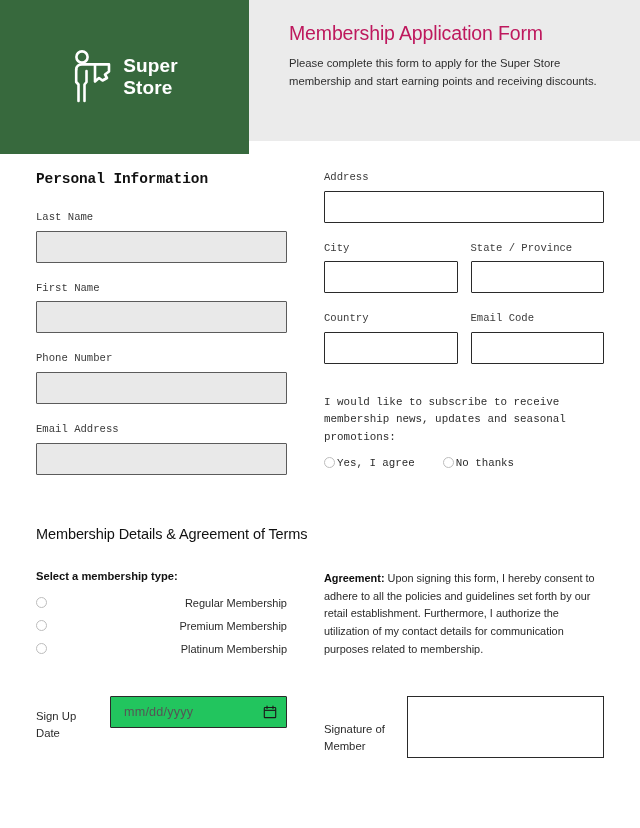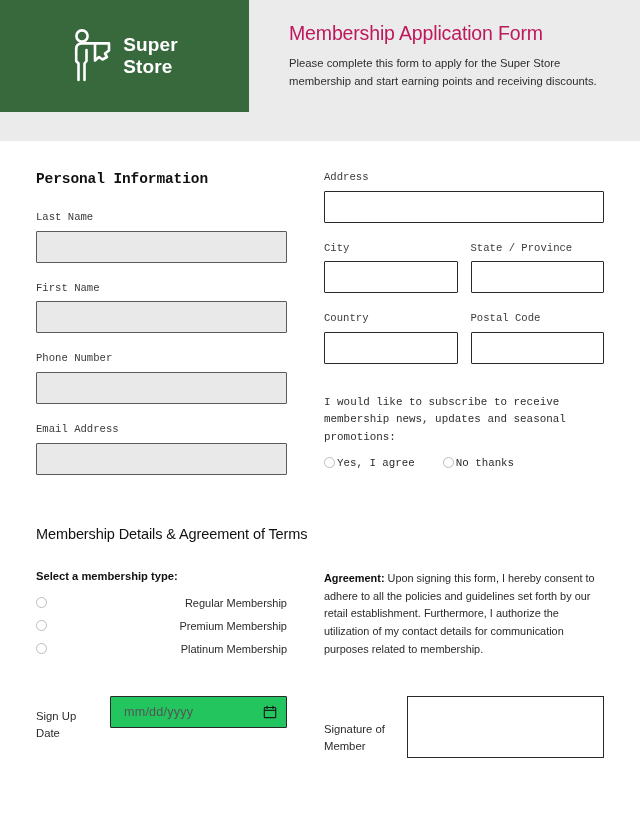--- a/index.html
+++ b/index.html
@@ -18,21 +18,21 @@
 
   
   .header {
     display: flex;
     width: 640px;
     height: 141px;
     background: #ebebeb;
   }
   .brand-block {
     width: 249px;
-    height: 112px;
+    height: 154px;
     background: #37693d;
     display: flex;
     align-items: center;
     justify-content: center;
     gap: 10px;
     flex: 0 0 249px;
   }
   .brand-logo-icon {
     width: 42px;
     height: 56px;
@@ -309,21 +309,21 @@
           <div class="input-box plain"></div>
         </div>
       </div>
 
       <div class="row2">
         <div class="field">
           <label class="field-label">Country</label>
           <div class="input-box plain"></div>
         </div>
         <div class="field">
-          <label class="field-label">Postal Code</label>
+          <label class="field-label">Email Code</label>
           <div class="input-box plain"></div>
         </div>
       </div>
 
       <div class="subscribe">
         <p class="subscribe-text">I would like to subscribe to receive membership news, updates and seasonal promotions:</p>
         <div class="radio-row">
           <div class="radio-opt">
             <span class="radio-dot"></span>
             <span class="radio-label">Yes, I agree</span>

